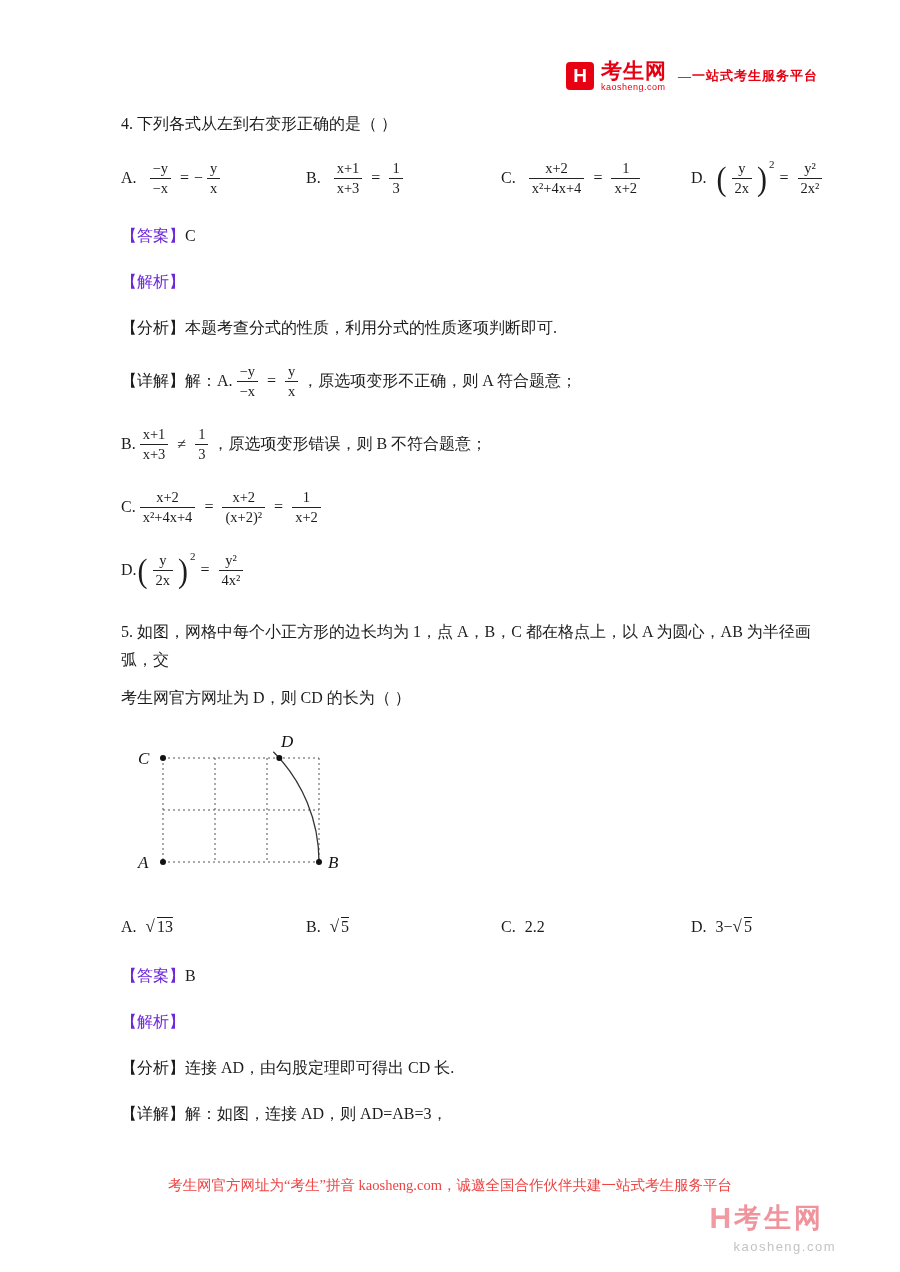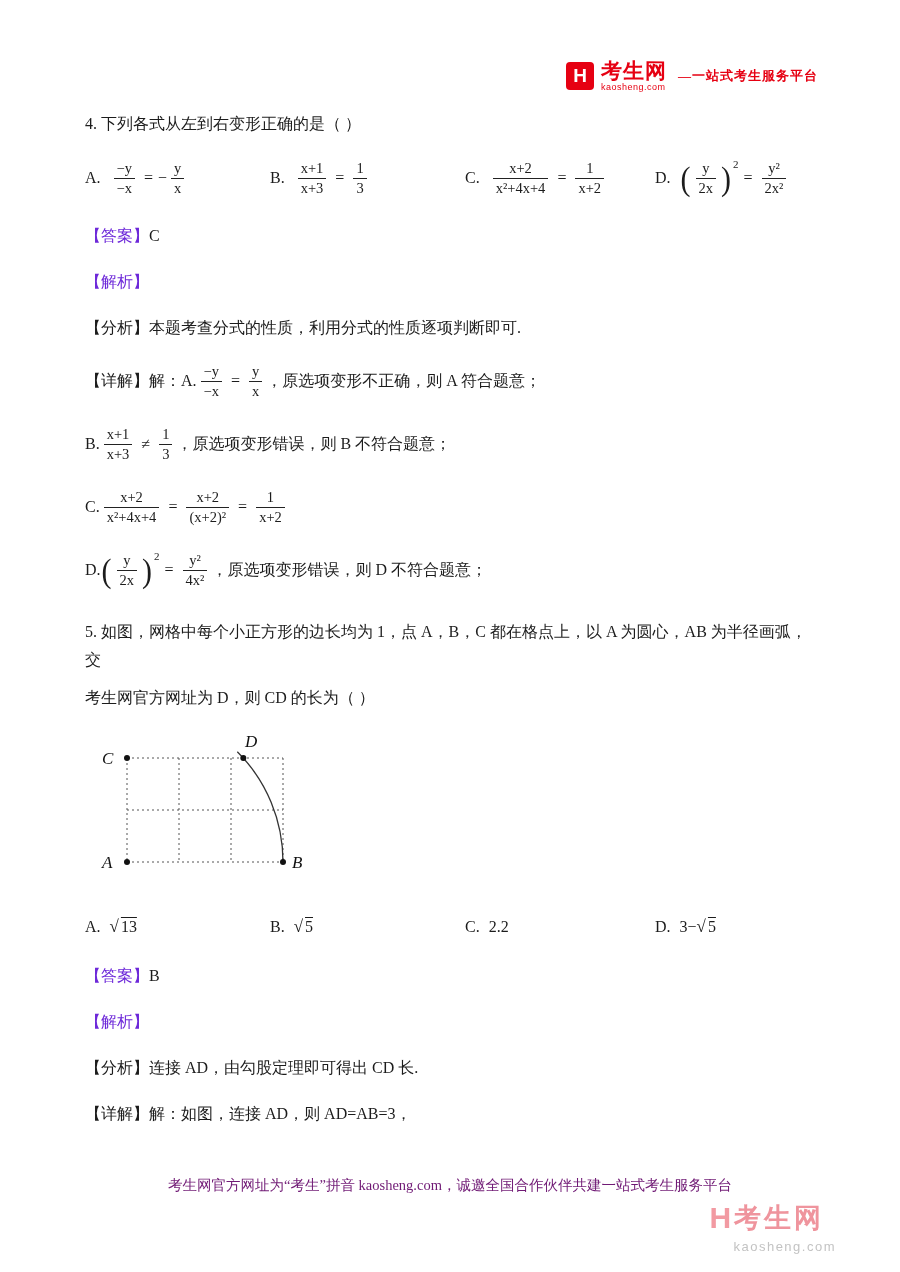--- a/index.html
+++ b/index.html
@@ -1,18 +1,18 @@
 <!DOCTYPE html>
 <html><head>
 <meta charset="utf-8">
 <style>
   html,body{margin:0;padding:0;background:#fff;}
   .page{width:900px;height:1272px;position:relative;background:#fff;overflow:hidden;
         font-family:"Liberation Serif","DejaVu Serif",serif;color:#1c1c1c;font-size:16px;}
-  .content{padding:0 85px;}
+  .content{padding:0 85px;margin-left:36px;}
 
   
   .brand-row{display:flex;justify-content:flex-end;align-items:flex-start;padding:60px 82px 0 0;}
   .logo{display:flex;align-items:center;gap:7px;}
   .logo-icon{width:28px;height:28px;background:#e60012;color:#fff;border-radius:4px;
              display:flex;align-items:center;justify-content:center;font-weight:bold;font-size:19px;
              font-family:"Liberation Sans",sans-serif;}
   .logo-col{display:flex;flex-direction:column;line-height:1;}
   .logo-brand{color:#e60012;font-weight:bold;font-size:21px;font-family:"Liberation Sans",sans-serif;letter-spacing:1px;}
   .logo-domain{color:#e60012;font-size:9px;margin-top:2px;font-family:"Liberation Sans",sans-serif;letter-spacing:.5px;}
@@ -37,21 +37,21 @@
   .rad-sym{font-size:17px;}
   .rad{text-decoration:overline;padding:0 2px;}
 
   .bigp{font-size:30px;font-weight:300;line-height:.9;display:inline-block;transform:scaleY(1.12);margin:0 1px;}
   .sup2{font-size:11px;display:inline-block;transform:translateY(-14px);margin-left:1px;}
 
   .diagram{margin:22px 0 4px 2px;}
   .grid-svg text{font-family:"Liberation Serif","DejaVu Serif",serif;font-style:italic;font-size:17px;fill:#111;}
   .grid-svg circle{fill:#111;}
 
-  .page-footer{position:absolute;left:0;right:0;top:1176px;text-align:center;font-size:14.5px;color:#701a75;}
+  .page-footer{position:absolute;left:0;right:0;top:1176px;text-align:center;font-size:14.5px;color:#ef4444;}
   .watermark{position:absolute;right:64px;top:1200px;display:flex;flex-direction:column;align-items:flex-start;}
   .wm-row{display:flex;align-items:center;gap:3px;}
   .wm-icon{color:#f29aa2;font-family:"Liberation Sans",sans-serif;font-weight:bold;font-size:30px;line-height:1;}
   .wm-brand{color:#ef949d;font-size:27px;font-weight:bold;letter-spacing:3px;font-family:"Liberation Sans",sans-serif;}
   .wm-domain{color:#c3c3c3;font-size:13px;letter-spacing:1.5px;margin-top:3px;margin-left:24px;
              font-family:"Liberation Sans",sans-serif;}
 </style>
 </head>
 <body>
 
@@ -184,21 +184,20 @@
           <span class="num">y</span>
           <span class="den">2x</span>
         </span>
       <span class="bigp">)</span>
       <span class="sup2">2</span>
       <span class="op">=</span>
       <span class="frac">
           <span class="num">y²</span>
           <span class="den">4x²</span>
         </span>
-      <span>，原选项变形错误，则 D 不符合题意；</span>
     </div>
 
 
     <p class="para" style="margin-top:24px;">5. 如图，网格中每个小正方形的边长均为 1，点 A，B，C 都在格点上，以 A 为圆心，AB 为半径画弧，交</p>
     <p class="para" style="margin-top:10px;">考生网官方网址为 D，则 CD 的长为（      ）</p>
 
     <div class="diagram">
       <svg class="grid-svg" width="235" height="158" viewBox="0 0 235 158">
         <g stroke="#555" stroke-width="1" stroke-dasharray="2 3">
           <line x1="40" y1="24" x2="40" y2="128"></line>

